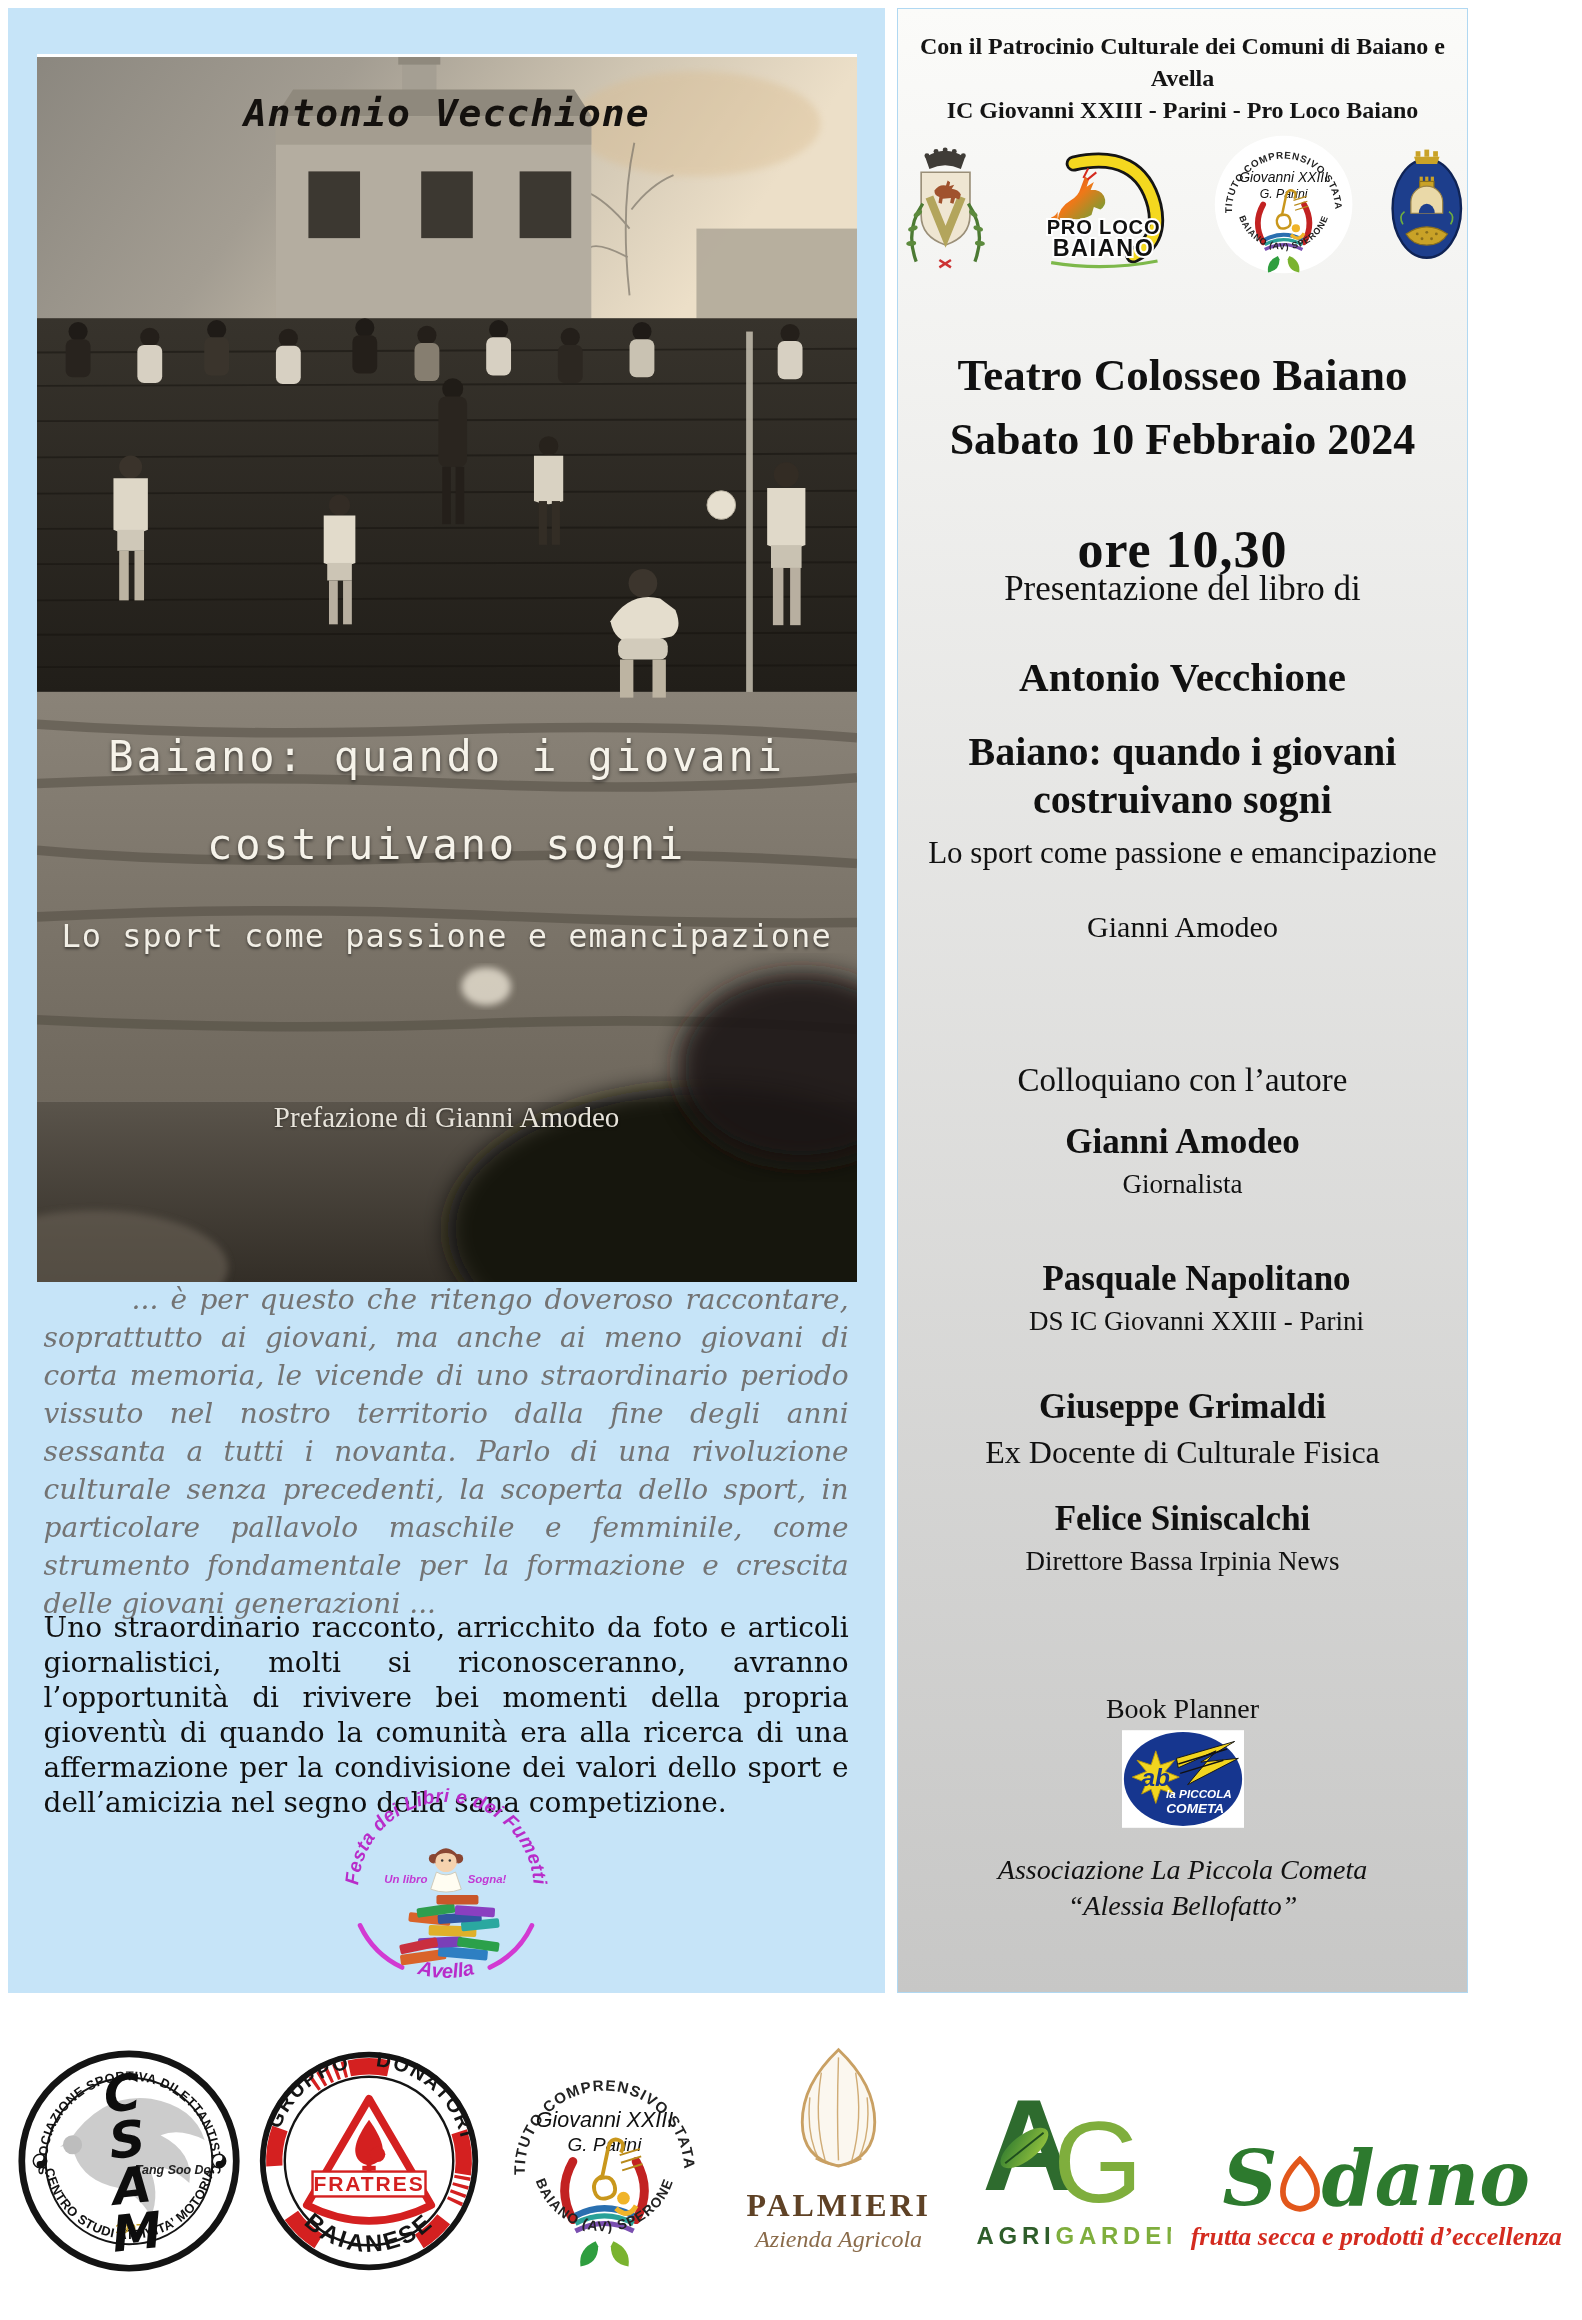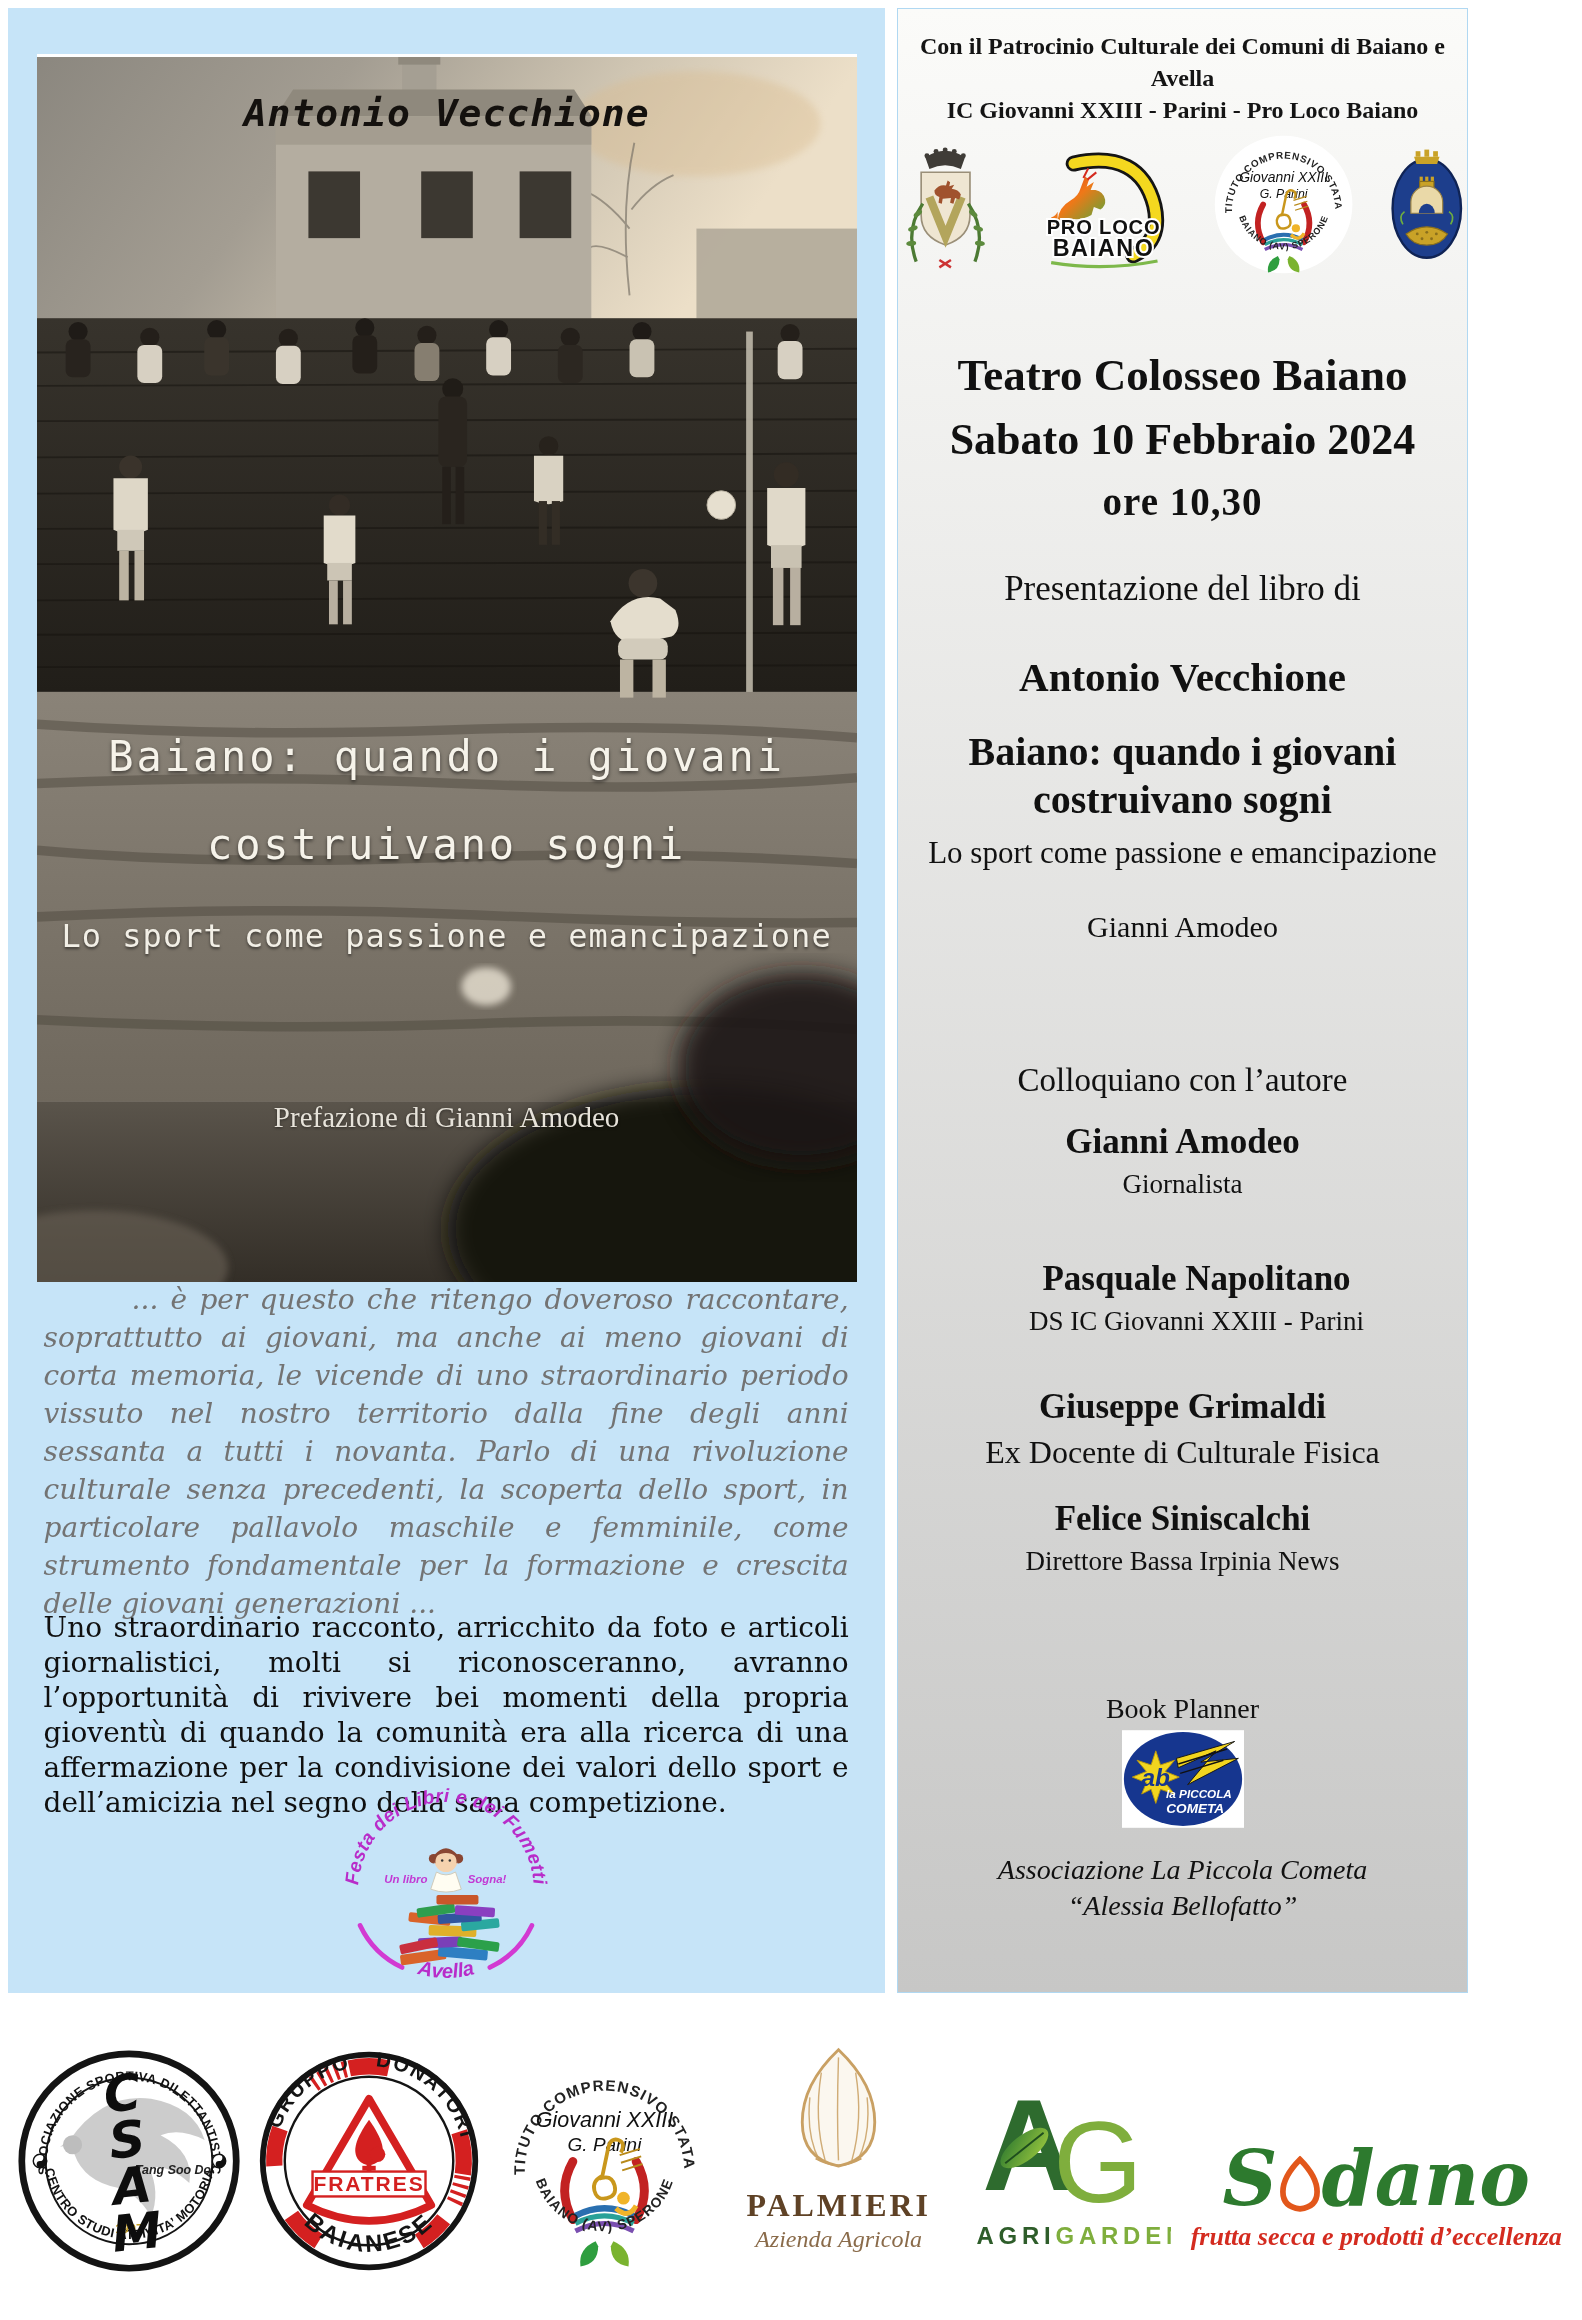--- a/index.html
+++ b/index.html
@@ -57,21 +57,21 @@
   .right-panel {
     position:absolute; left:897px; top:7.6px; width:571px; height:1985px;
     background:linear-gradient(#fbfbf9, #c7c7c6);
     border:1.9px solid #b0d8f2;
   }
   .rp { position:absolute; left:0; right:0; text-align:center; }
   .patronage { top:21px; font-weight:bold; font-size:24px; line-height:32px; color:#141414; }
   .logo-row { top:111px; height:170px; display:flex; justify-content:center; align-items:center; gap:34px; }
   .venue   { top:340px; font-size:45px; font-weight:bold; }
   .date    { top:405px; font-size:44px; font-weight:bold; }
-  .time    { top:470px; font-size:39px; font-weight:bold; letter-spacing:1px; }
+  .time    { top:511px; font-size:52px; font-weight:bold; letter-spacing:1px; }
   .present { top:560px; font-size:35px; }
   .authorline { top:644px; font-size:41px; font-weight:bold; }
   .booktitle  { top:719px; font-size:40px; font-weight:bold; line-height:48px; }
   .booksub    { top:826px; font-size:31px; }
   .preface2   { top:899px; font-size:30px; line-height:37px; }
   .colloquiano{ top:1053px; font-size:33px; }
   .speaker .sp-name { font-size:35px; font-weight:bold; }
   .speaker .sp-role { font-size:27px; margin-top:7.6px; }
   .sp0 { top:1113px; } .sp1 { top:1250px;padding-left:28px; } .sp2 { top:1378px; } .sp3 { top:1490px; }
   .sp2 .sp-role { font-size:32px; }

